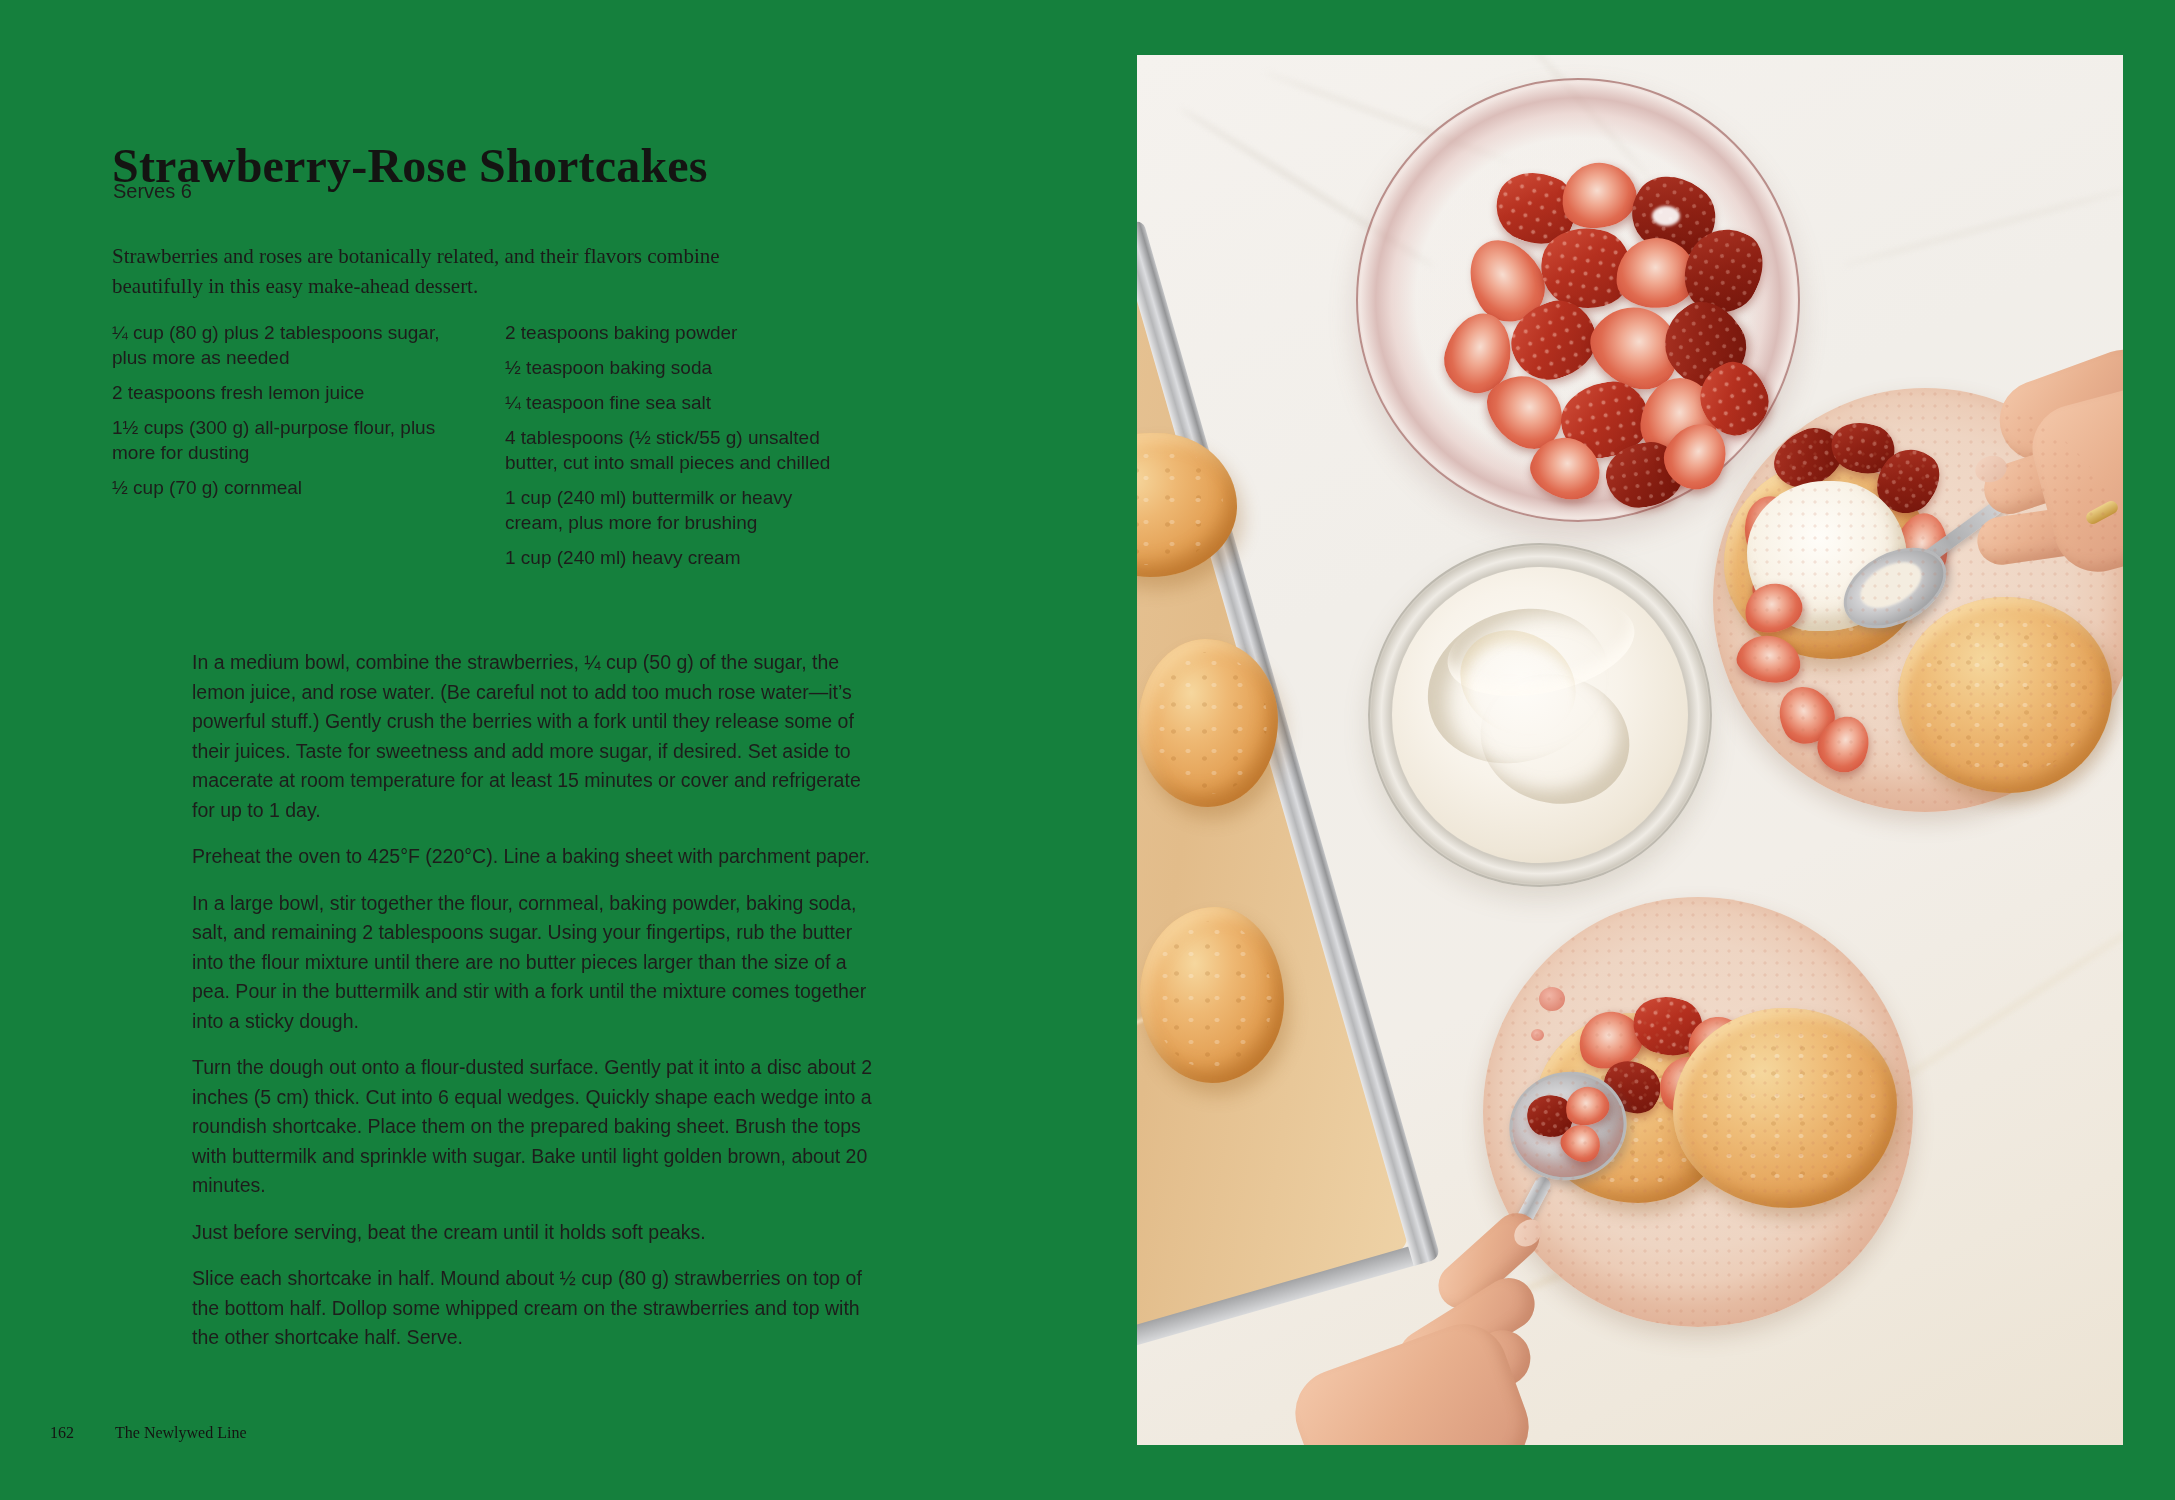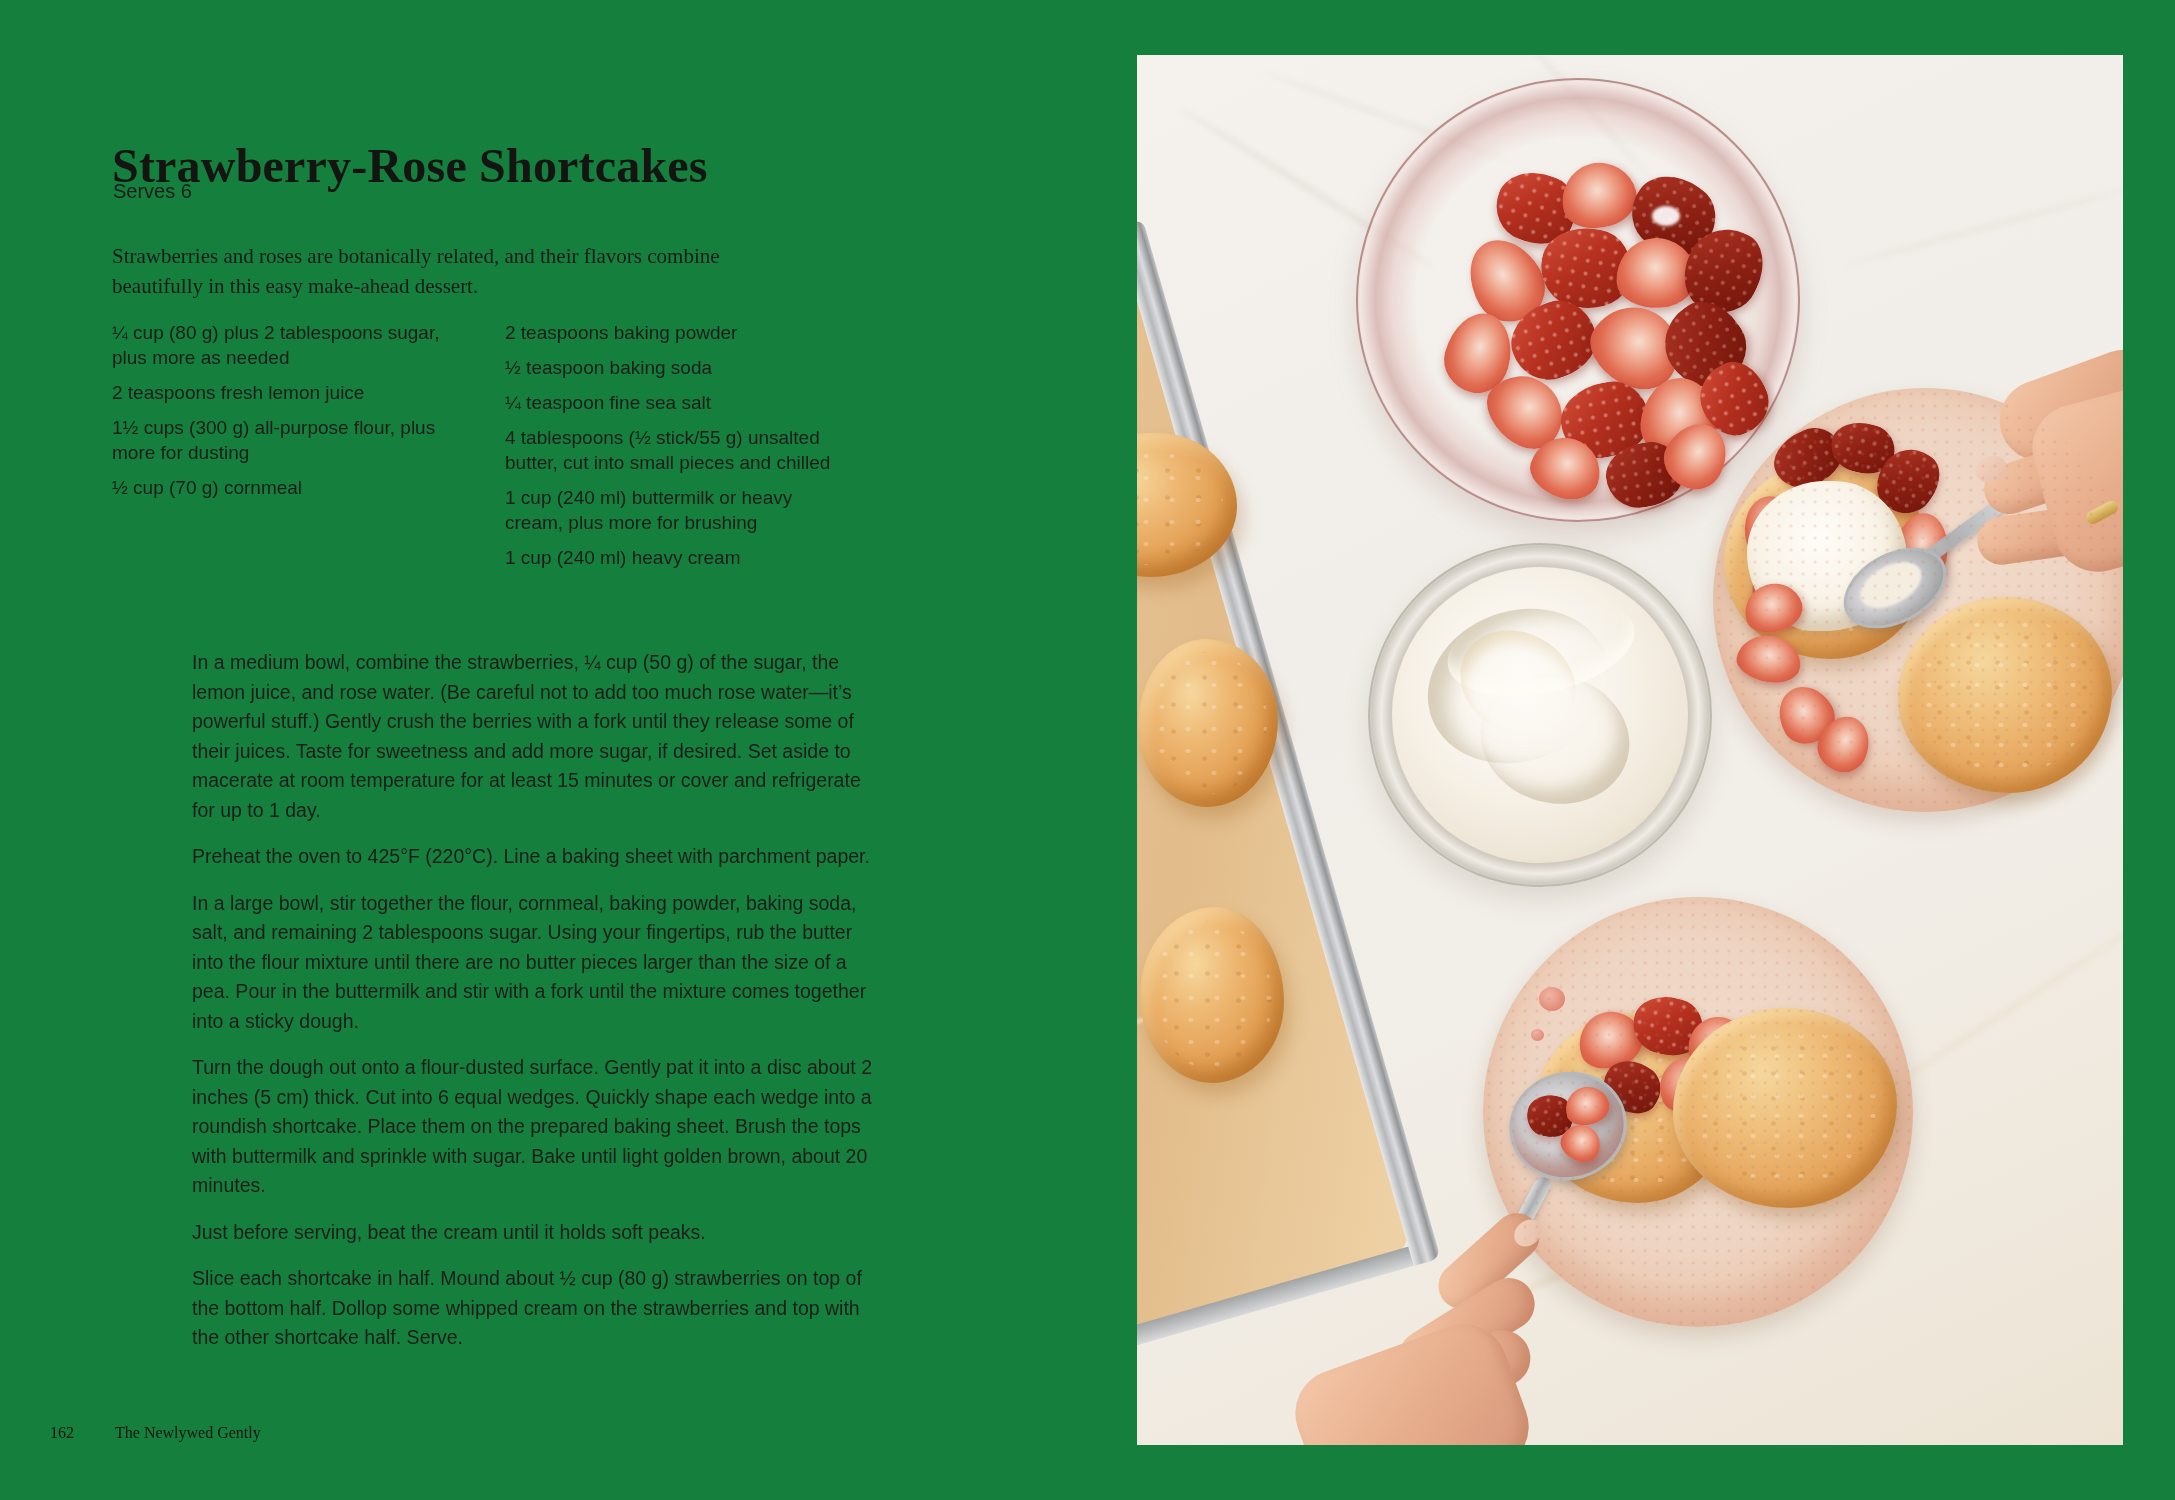--- a/index.html
+++ b/index.html
@@ -126,21 +126,21 @@
   <div class="method">
     <p>In a medium bowl, combine the strawberries, ¼ cup (50 g) of the sugar, the lemon juice, and rose water. (Be careful not to add too much rose water—it’s powerful stuff.) Gently crush the berries with a fork until they release some of their juices. Taste for sweetness and add more sugar, if desired. Set aside to macerate at room temperature for at least 15 minutes or cover and refrigerate for up to 1 day.</p>
     <p>Preheat the oven to 425°F (220°C). Line a baking sheet with parchment paper.</p>
     <p>In a large bowl, stir together the flour, cornmeal, baking powder, baking soda, salt, and remaining 2 tablespoons sugar. Using your fingertips, rub the butter into the flour mixture until there are no butter pieces larger than the size of a pea. Pour in the buttermilk and stir with a fork until the mixture comes together into a sticky dough.</p>
     <p>Turn the dough out onto a flour-dusted surface. Gently pat it into a disc about 2 inches (5 cm) thick. Cut into 6 equal wedges. Quickly shape each wedge into a roundish shortcake. Place them on the prepared baking sheet. Brush the tops with buttermilk and sprinkle with sugar. Bake until light golden brown, about 20 minutes.</p>
     <p>Just before serving, beat the cream until it holds soft peaks.</p>
     <p>Slice each shortcake in half. Mound about ½ cup (80 g) strawberries on top of the bottom half. Dollop some whipped cream on the strawberries and top with the other shortcake half. Serve.</p>
   </div>
 
   <div class="folio folio-num">162</div>
-  <div class="folio folio-title">The Newlywed Gently</div>
+  <div class="folio folio-title">The Newlywed Line</div>
 
   <div class="photo">
     <i class="vein v1"></i>
     <i class="vein v2"></i>
     <i class="vein v3"></i>
     <i class="vein v4"></i>
     <i class="vein v5"></i>
     <i class="vein v6"></i>
 
     <div class="tray">

